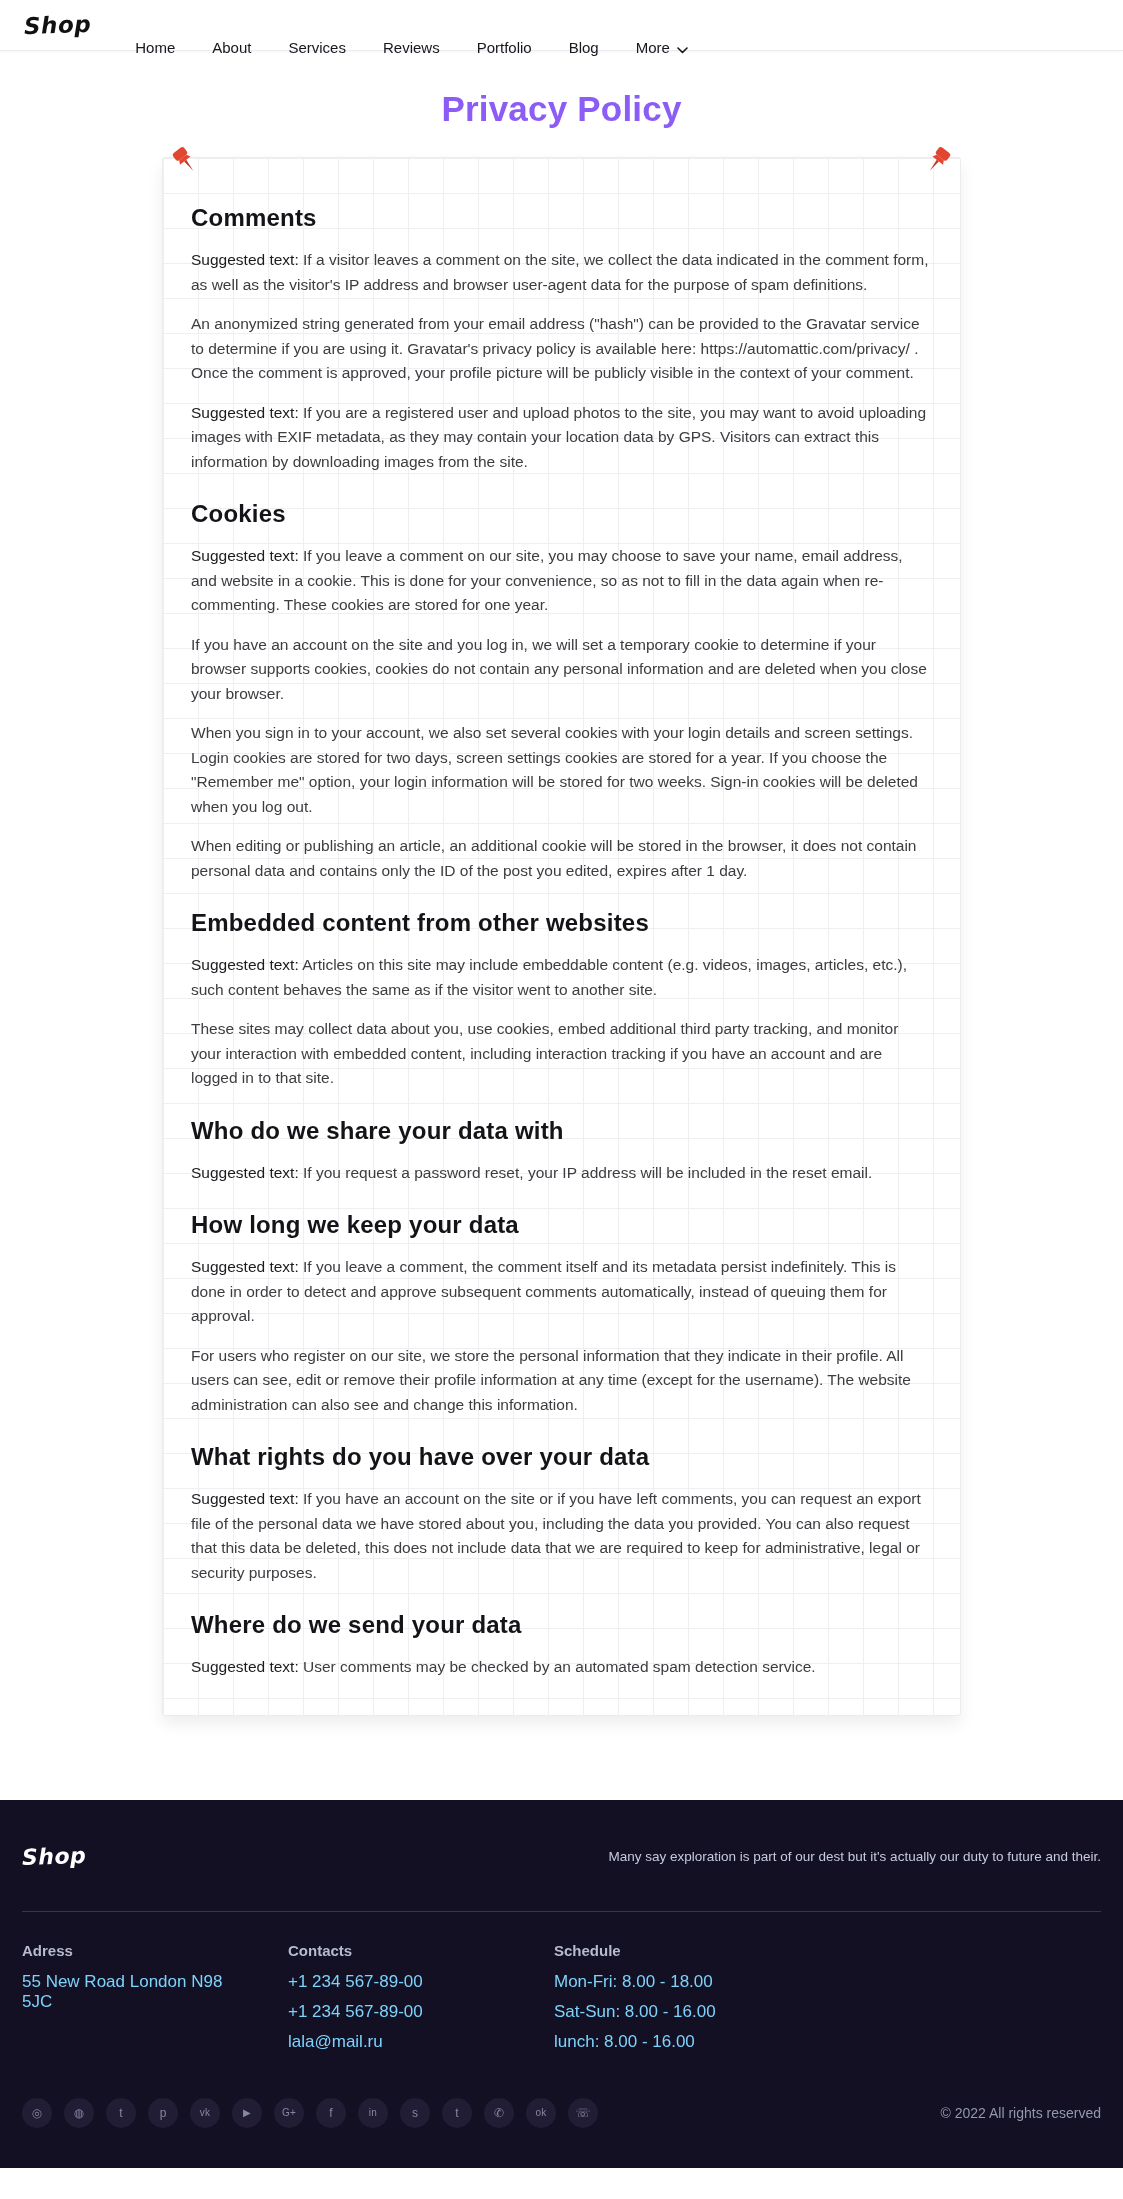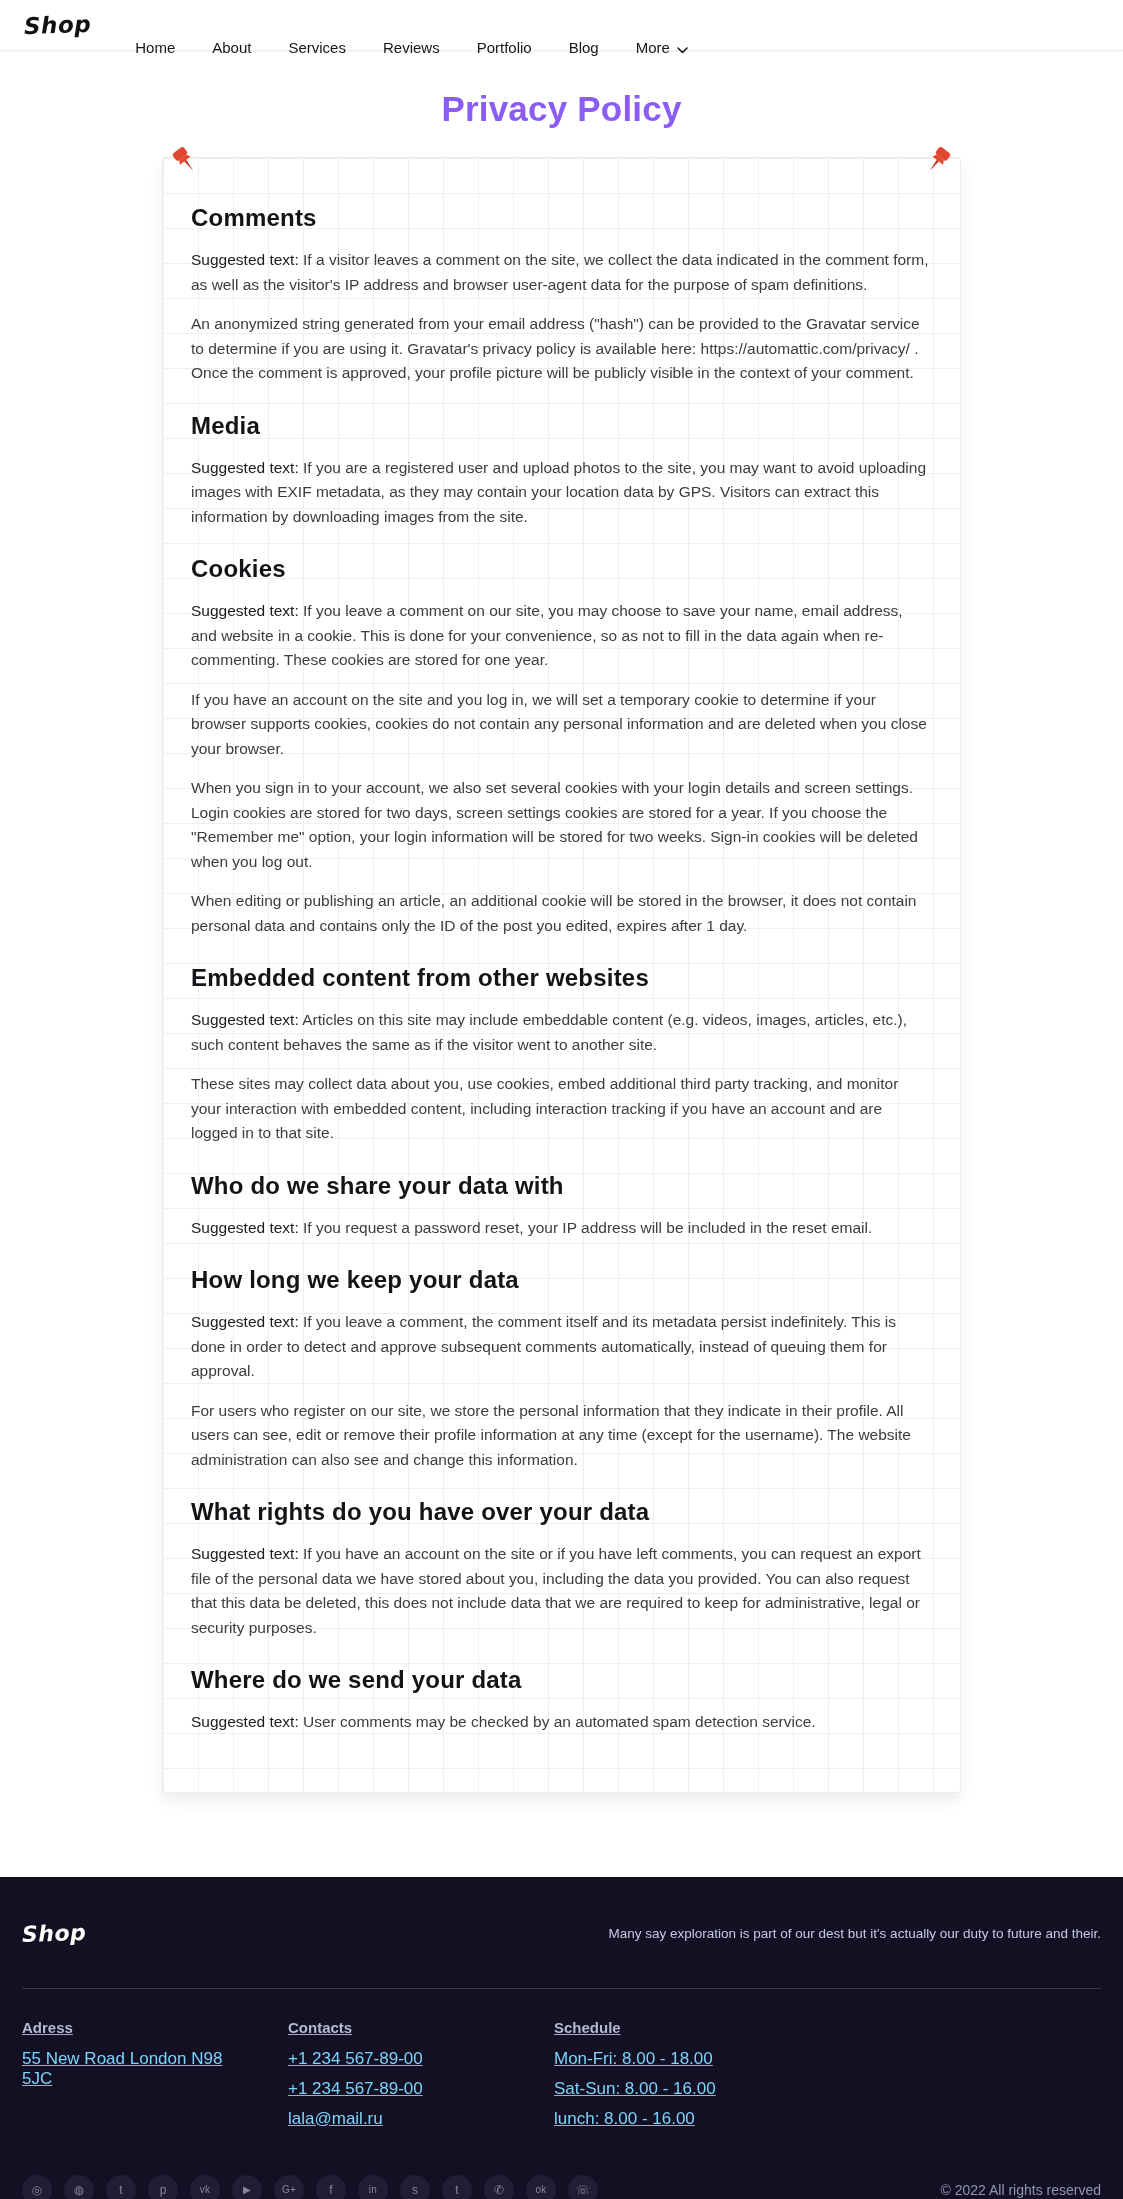--- a/index.html
+++ b/index.html
@@ -38,21 +38,21 @@
     width:741px;              
     margin:0 auto 84px;
     background-color:#fff;
     background-image:
       linear-gradient(to right,#efeff1 1px,transparent 1px),
       linear-gradient(to bottom,#efeff1 1px,transparent 1px);
     background-size:35px 35px;
     border:1px solid #ececec;
     border-radius:3px;
     box-shadow:0 8px 16px rgba(0,0,0,.07);
-    padding:46px 28px 42px;
+    padding:46px 28px 20px;
   }
   .pin{position:absolute;top:-13px;width:30px;height:34px;}
   .pin-left{left:6px;}
   .pin-right{right:6px;}
   .policy-card h2{
     font-size:24px;font-weight:700;color:#141418;
     margin:26px 0 16px;letter-spacing:.2px;
   }
   .policy-card section:first-of-type h2{margin-top:0;}
   .policy-card p{
@@ -65,21 +65,21 @@
     padding:44px 22px 40px;
   }
   .f-top{display:flex;justify-content:space-between;align-items:center;}
   .f-logo{
     font-family:"DejaVu Sans", sans-serif;
     font-weight:800;font-style:italic;font-size:22px;color:#ffffff;
     letter-spacing:.5px;transform:rotate(-2deg);cursor:pointer;
   }
   .f-tagline{font-size:13.5px;color:#c6cade;}
   .f-divider{border:none;border-top:1px solid rgba(255,255,255,.16);margin:42px 0 0;}
-  .f-cols{display:flex;padding-top:30px;text-decoration:underline;}
+  .f-cols{display:flex;padding-top:30px;}
   .f-col{width:266px;}
   .f-col h4{margin:0 0 13px;font-size:15px;font-weight:700;color:#b6bbcf;}
   .f-col p{margin:0 0 10px;font-size:17px;line-height:20px;color:#7dd3fc;}
   .f-col .addr{max-width:210px;}
   .f-bottom{display:flex;align-items:center;margin-top:36px;}
   .social{display:flex;gap:12px;}
   .sicon{
     width:30px;height:30px;border-radius:50%;
     background:#211d35;color:#8489a0;
     display:flex;align-items:center;justify-content:center;
@@ -134,21 +134,20 @@
       </svg>
     </span>
 
     <section>
       <h2>Comments</h2>
       <p><strong class="lead">Suggested text: </strong><span>If a visitor leaves a comment on the site, we collect the data indicated in the comment form, as well as the visitor's IP address and browser user-agent data for the purpose of spam definitions.</span></p>
       <p><span>An anonymized string generated from your email address ("hash") can be provided to the Gravatar service to determine if you are using it. Gravatar's privacy policy is available here: https://automattic.com/privacy/ . Once the comment is approved, your profile picture will be publicly visible in the context of your comment.</span></p>
     </section>
 
     <section>
-      <h2>Media</h2>
       <p><strong class="lead">Suggested text: </strong><span>If you are a registered user and upload photos to the site, you may want to avoid uploading images with EXIF metadata, as they may contain your location data by GPS. Visitors can extract this information by downloading images from the site.</span></p>
     </section>
 
     <section>
       <h2>Cookies</h2>
       <p><strong class="lead">Suggested text: </strong><span>If you leave a comment on our site, you may choose to save your name, email address, and website in a cookie. This is done for your convenience, so as not to fill in the data again when re-commenting. These cookies are stored for one year.</span></p>
       <p><span>If you have an account on the site and you log in, we will set a temporary cookie to determine if your browser supports cookies, cookies do not contain any personal information and are deleted when you close your browser.</span></p>
       <p><span>When you sign in to your account, we also set several cookies with your login details and screen settings. Login cookies are stored for two days, screen settings cookies are stored for a year. If you choose the "Remember me" option, your login information will be stored for two weeks. Sign-in cookies will be deleted when you log out.</span></p>
       <p><span>When editing or publishing an article, an additional cookie will be stored in the browser, it does not contain personal data and contains only the ID of the post you edited, expires after 1 day.</span></p>
     </section>

